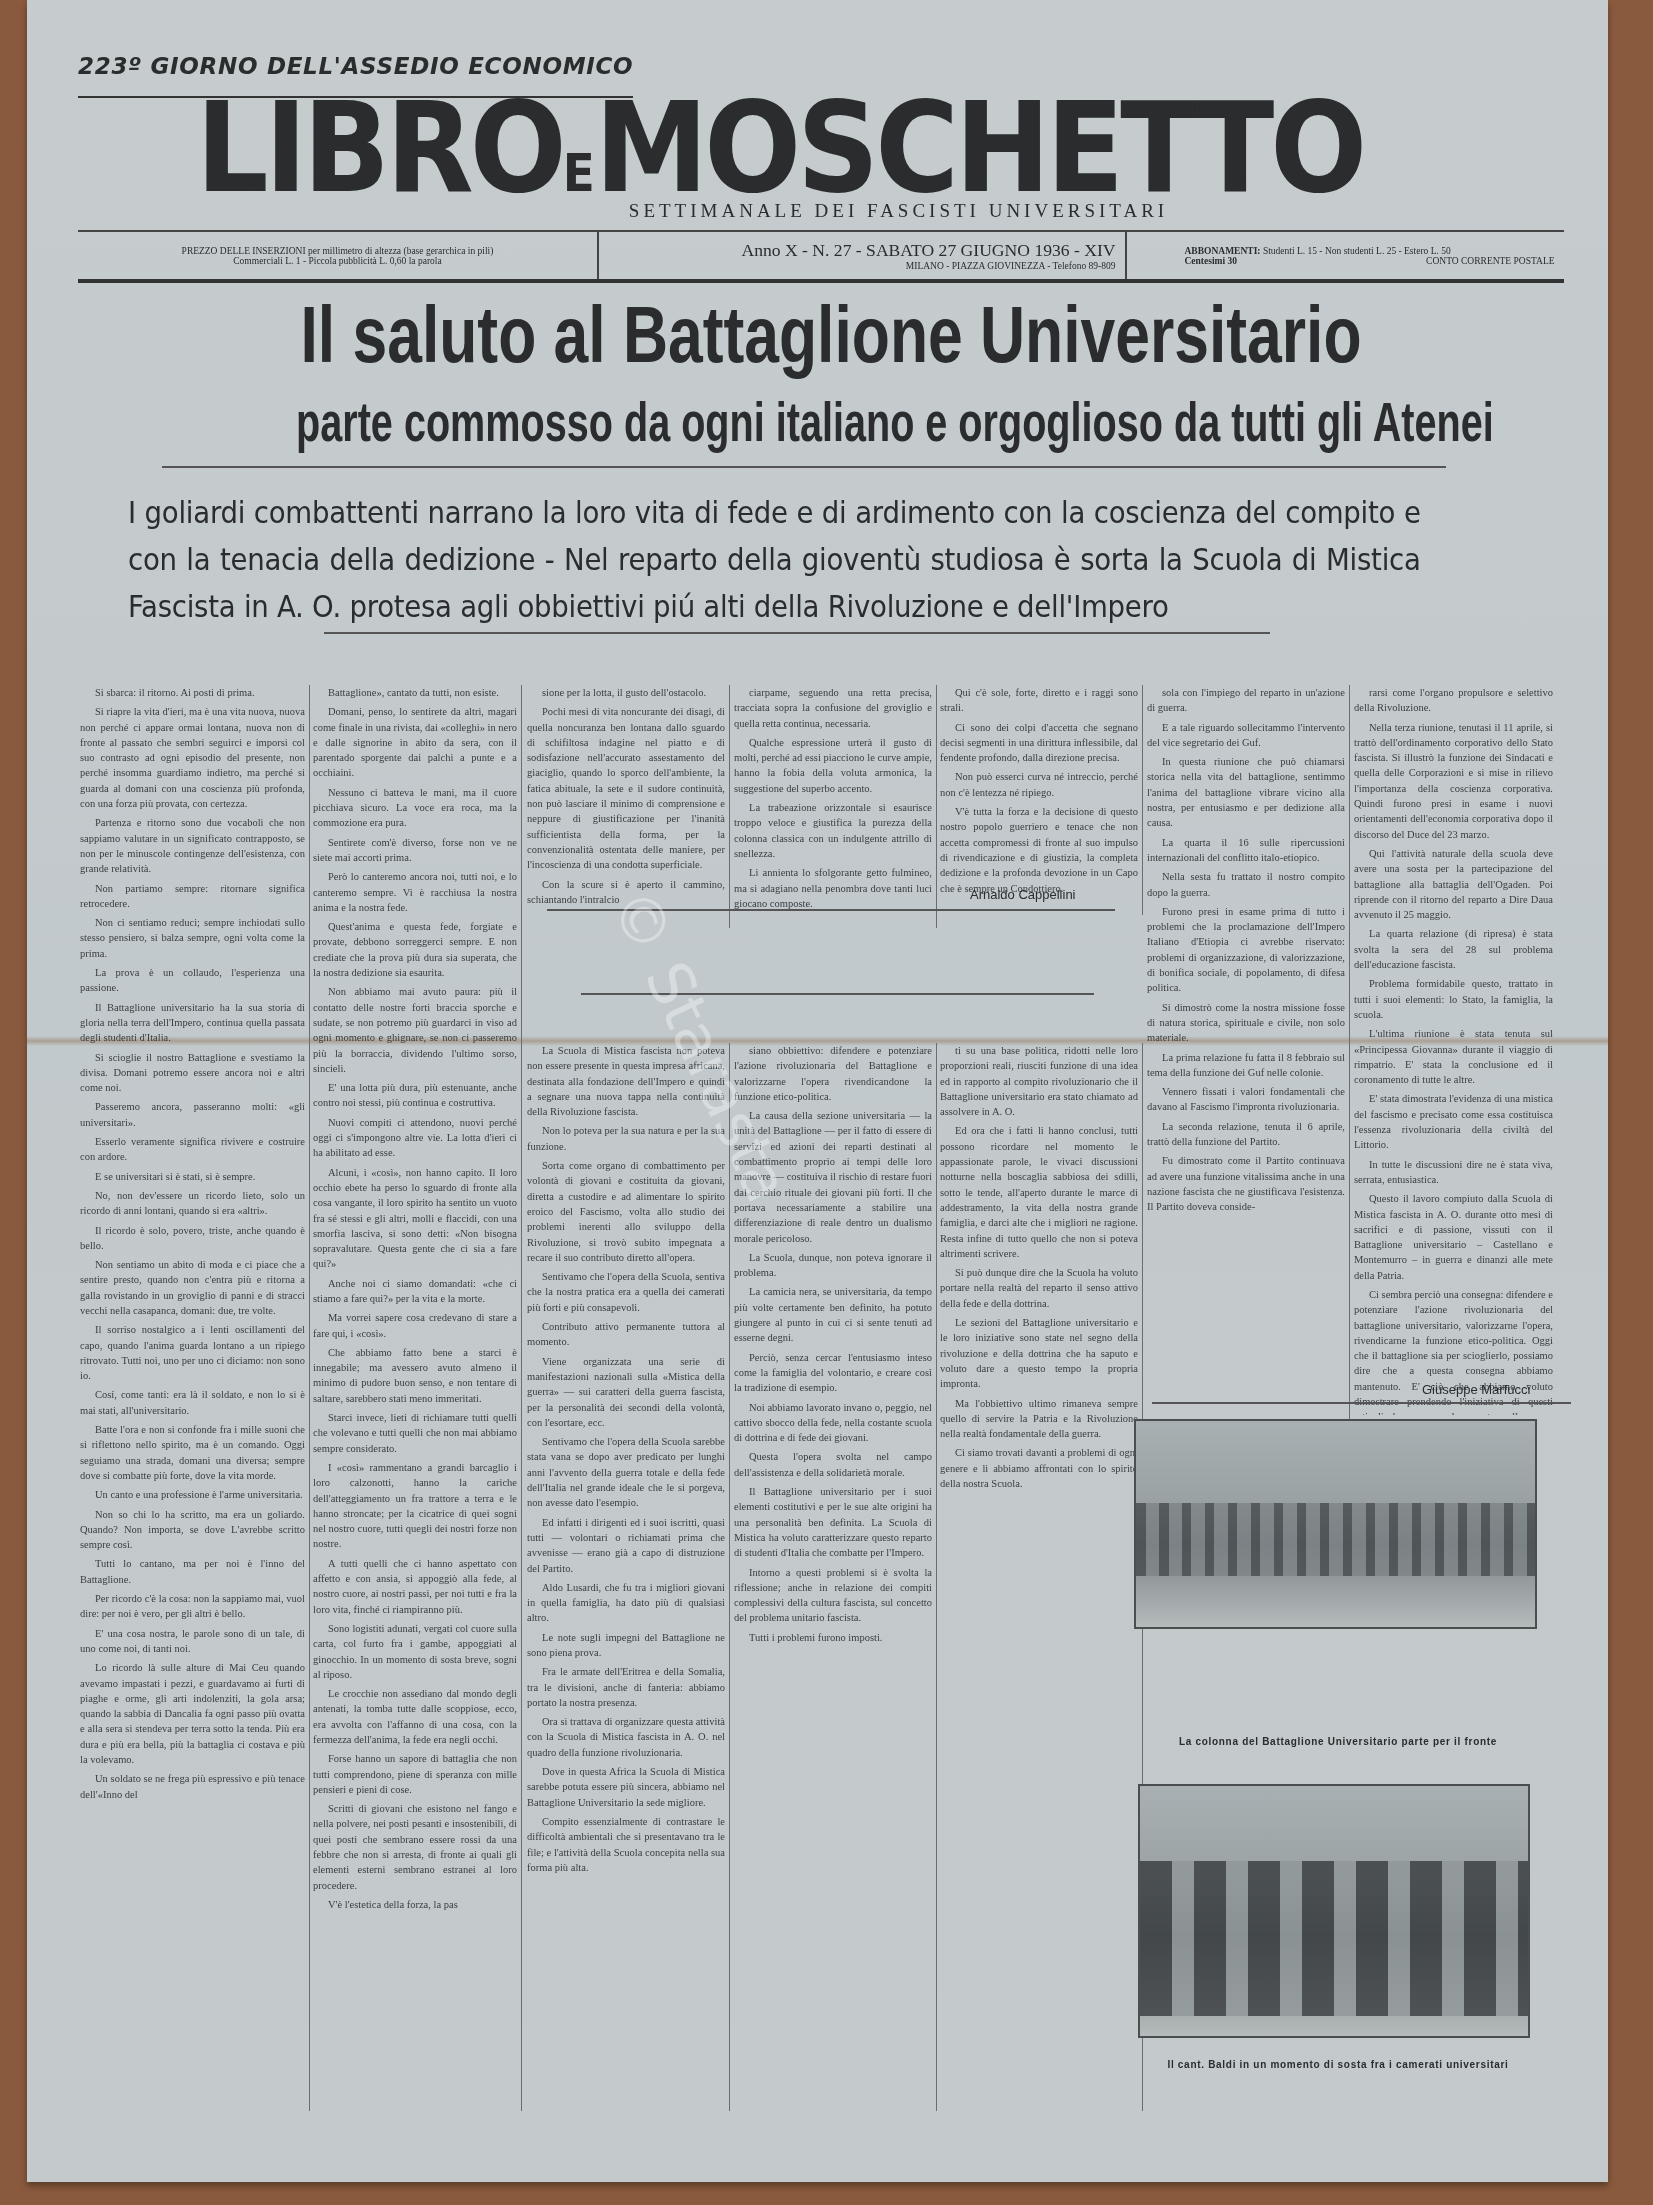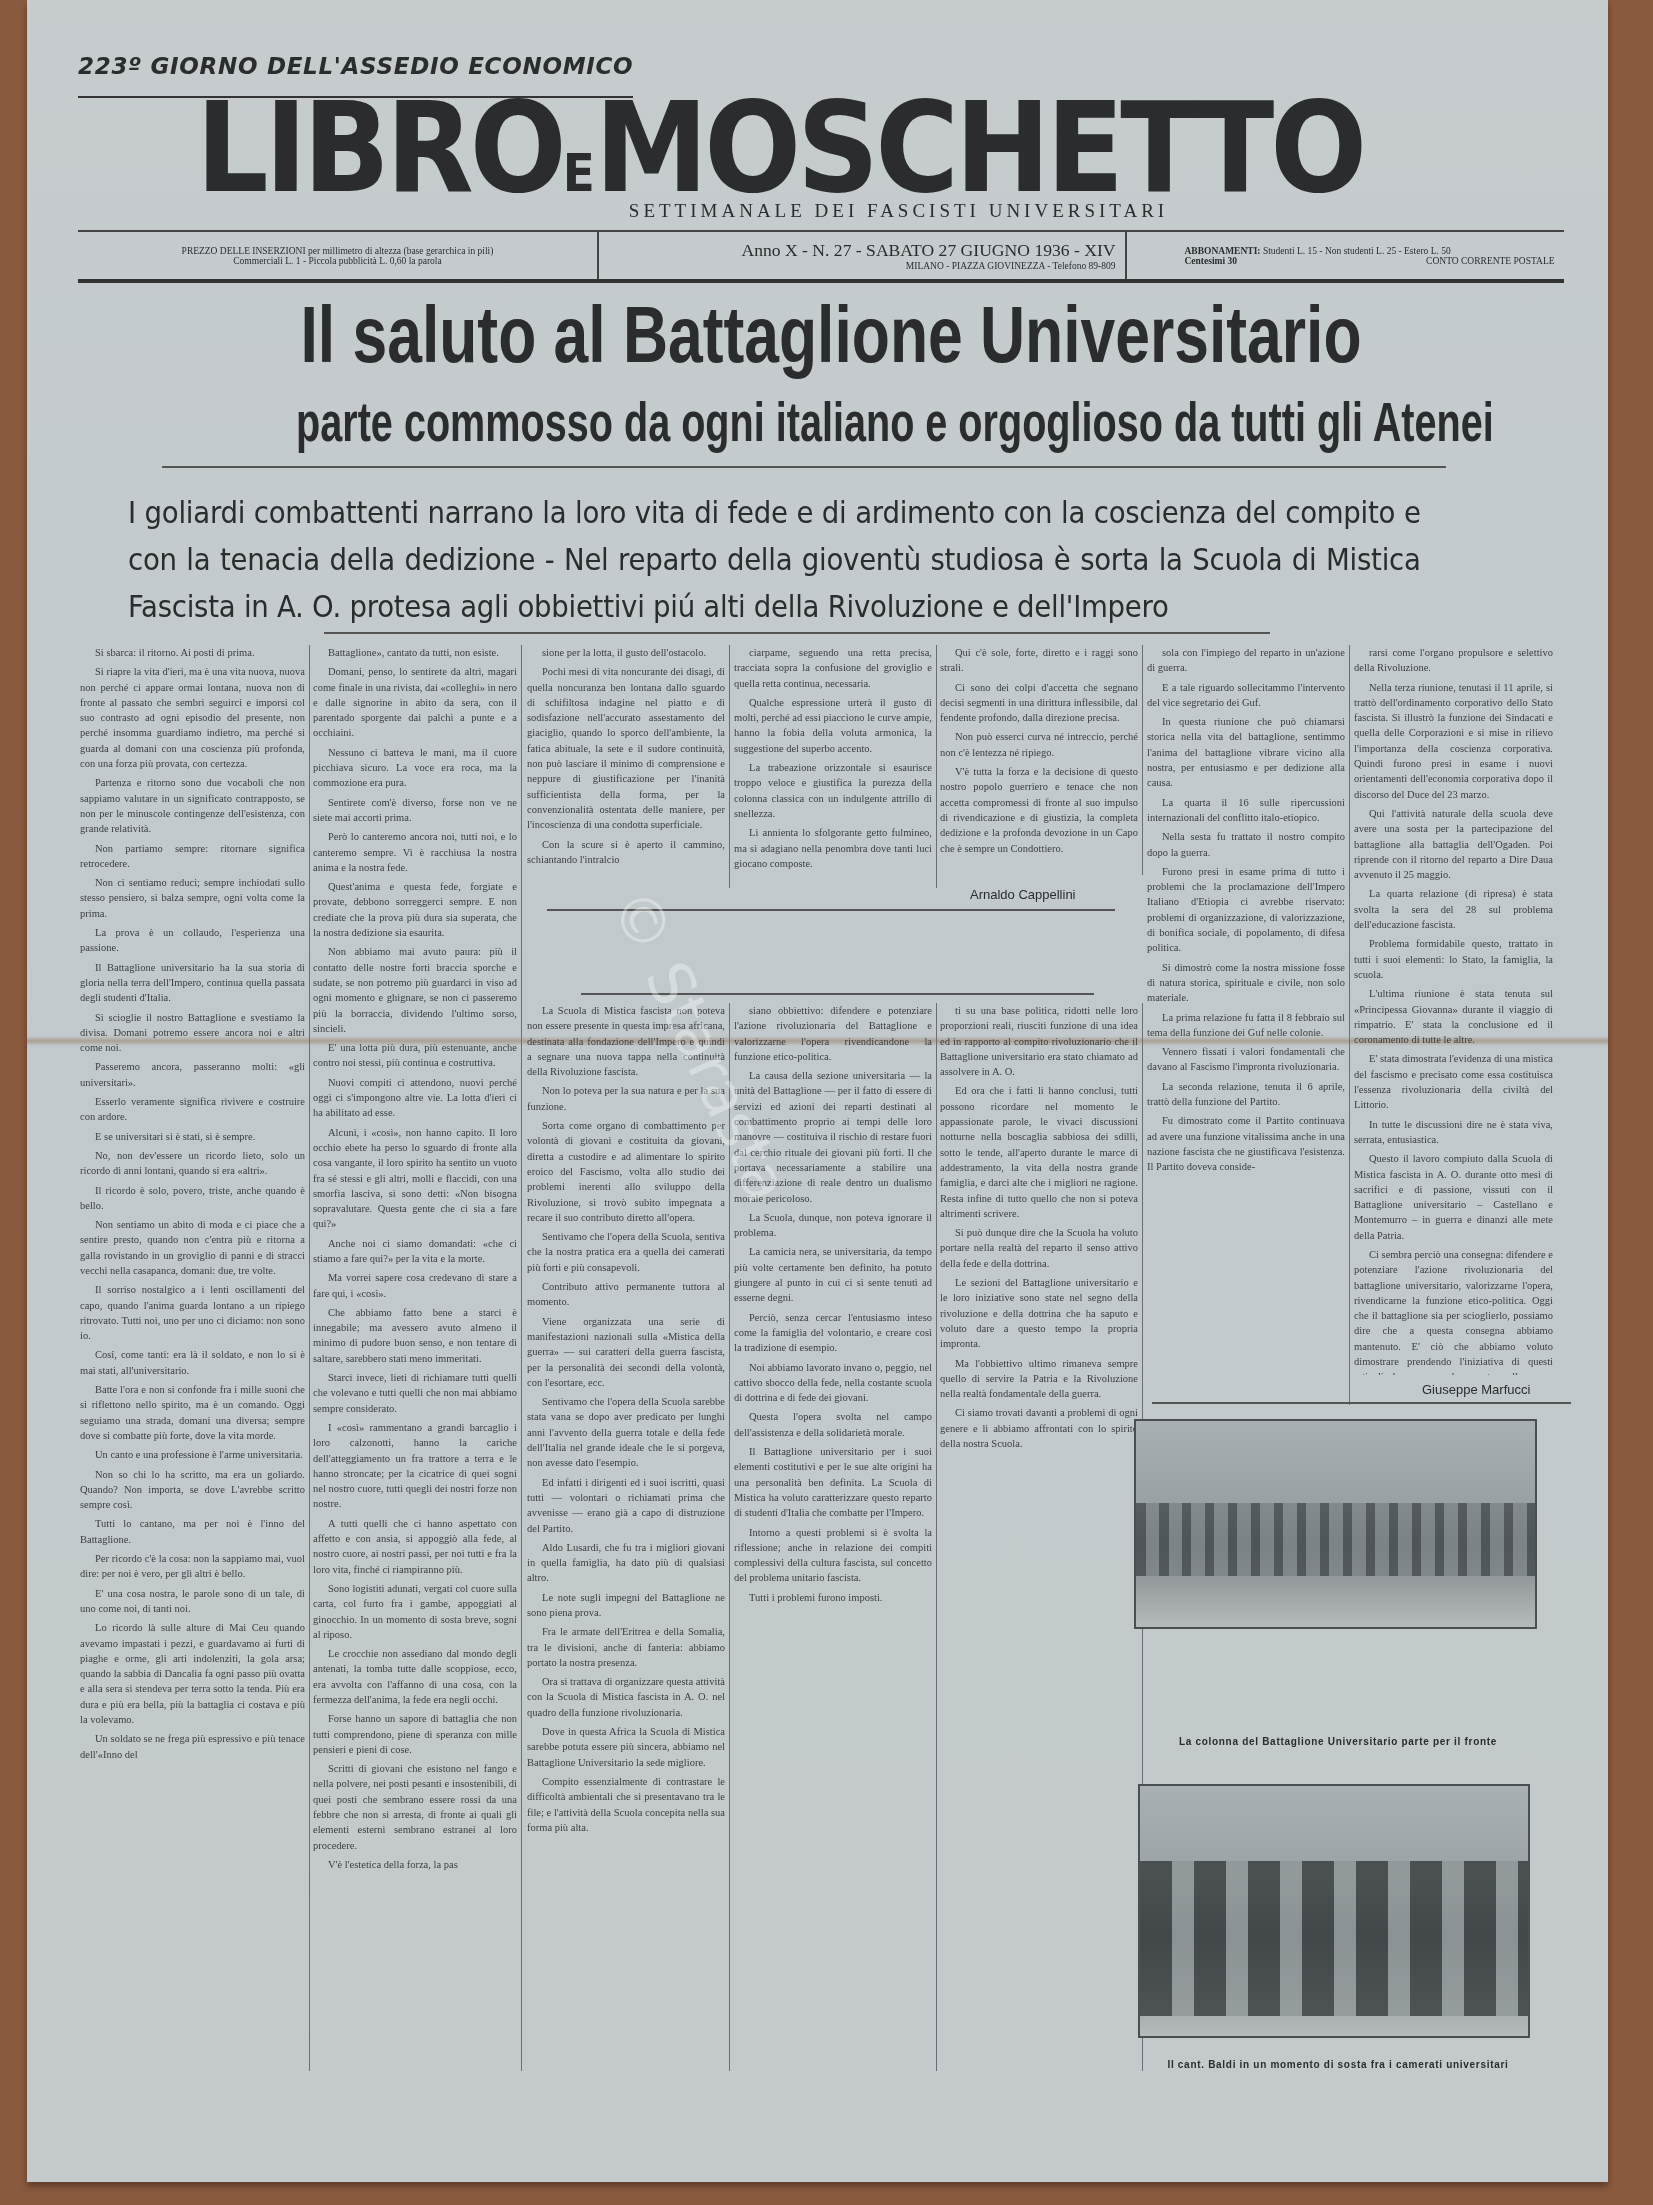--- a/index.html
+++ b/index.html
@@ -24,21 +24,21 @@
   .infobar .c3{flex:1;}
   .infobar .row{display:flex;justify-content:space-between;}
   .h1{position:absolute;left:61px;top:291px;width:1486px;text-align:center;font-family:"Liberation Sans",sans-serif;
       font-weight:bold;font-size:80px;line-height:88px;transform:scaleX(.78);transform-origin:center;white-space:nowrap;}
   .h2{position:absolute;left:61px;top:392px;width:1486px;text-align:center;font-family:"Liberation Sans",sans-serif;
       font-weight:bold;font-size:55px;line-height:61px;transform:scaleX(.72);white-space:nowrap;}
   .rule{position:absolute;height:2px;background:#555;}
   .deck{position:absolute;left:101px;top:489px;width:1405px;font-family:"DejaVu Sans",sans-serif;font-size:30px;
         line-height:47px;text-align:justify;transform:scaleX(.92);transform-origin:left;letter-spacing:-0.3px;}
   .col{position:absolute;font-size:10.5px;line-height:15.3px;text-align:justify;color:#3b3d40;
-       border-right:1.4px solid #6a6e72;padding-right:4px;box-sizing:border-box;overflow:hidden;}
+       border-right:1.4px solid #6a6e72;padding-right:4px;box-sizing:border-box;overflow:hidden;margin-top:40px;}
   .col p{margin:0 0 4px 0;text-indent:15px;}
   .mistica{position:absolute;left:497px;top:912px;width:608px;text-align:center;font-family:"DejaVu Sans",sans-serif;
            font-size:54px;line-height:68px;letter-spacing:-0.7px;}
   .byline{position:absolute;font-family:"Liberation Sans",sans-serif;font-weight:normal;font-size:13px;}
   .photo{position:absolute;background:linear-gradient(180deg,#a9b0b3 0%,#9aa1a3 40%,#7d8487 60%,#b5babb 100%);
          border:2px solid #4a4e51;overflow:hidden;}
   .photo .figs{position:absolute;left:0;right:0;bottom:25%;height:35%;
        background:repeating-linear-gradient(90deg,#3f4447 0 9.5px,#7b8285 9.5px 23px);opacity:.75;}
   .photo2 .figs{bottom:8%;height:62%;background:repeating-linear-gradient(90deg,#2f3336 0 32px,#8f9698 32px 54px);}
   .caption{position:absolute;font-family:"Liberation Sans",sans-serif;font-weight:bold;font-size:10px;text-align:center;letter-spacing:0.7px;}

